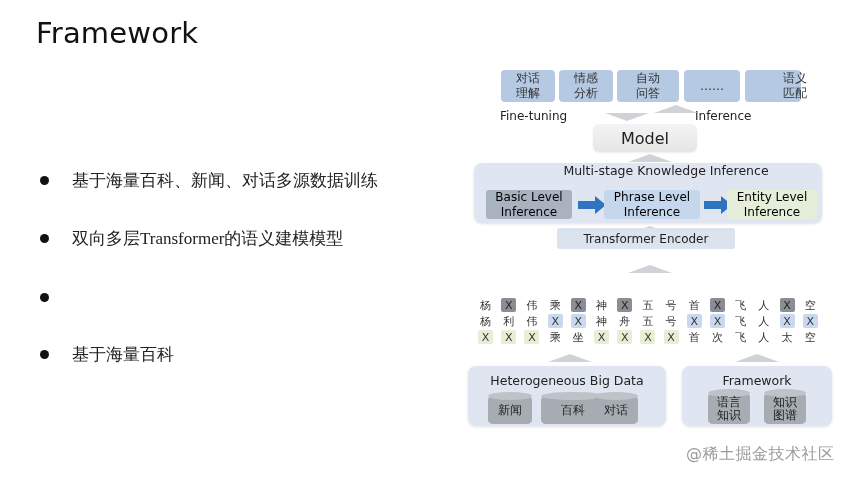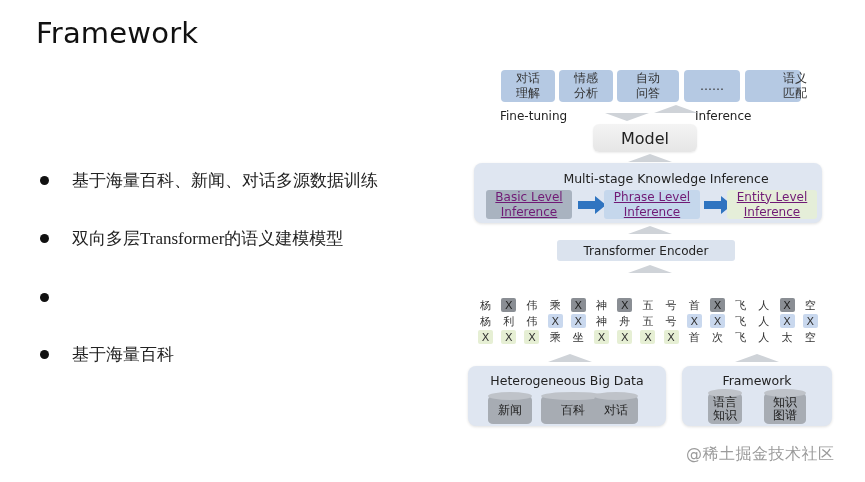--- a/index.html
+++ b/index.html
@@ -23,21 +23,21 @@
   .ft-label { font-size: 12px; color: #222; }
 
   .arrow-up { width: 0; height: 0; border-left: 22px solid transparent; border-right: 22px solid transparent; border-bottom: 8px solid #cfd3d8; }
   .arrow-down { width: 0; height: 0; border-left: 22px solid transparent; border-right: 22px solid transparent; border-top: 8px solid #cfd3d8; }
 
   .model { background: linear-gradient(#f4f4f4, #e6e6e6); border-radius: 6px; font-size: 16px; color: #222; display: flex; align-items: center; justify-content: center; box-shadow: 0 1px 2px rgba(0,0,0,0.08); }
 
   .panel { background: #dfe6f1; border-radius: 8px; box-shadow: 0 1px 3px rgba(0,0,0,0.12); }
   .panel-title { position: absolute; left: 0; right: 0; text-align: center; font-size: 12.5px; color: #222; }
 
-  .stage { font-size: 12px; line-height: 15px; text-align: center; color: #701a75; display: flex; align-items: center; justify-content: center; border-radius: 3px; text-decoration: underline; }
+  .stage { font-size: 12px; line-height: 15px; text-align: center; color: #000000; display: flex; align-items: center; justify-content: center; border-radius: 3px; }
   .stage-basic { background: #a9b3c0; }
   .stage-phrase { background: #c5d7ec; }
   .stage-entity { background: #e5eed9; }
 
   .blue-arrow { width: 30px; height: 18px; position: absolute; }
 
   .encoder { background: #dbe3ee; border-radius: 3px; font-size: 12px; color: #222; display: flex; align-items: center; justify-content: center; }
 
   .mask-grid { position: absolute; left: 474px; top: 297px; display: grid; grid-template-columns: repeat(15, 23.2px); grid-auto-rows: 16px; }
   .cell { font-size: 11px; color: #333; display: flex; align-items: center; justify-content: center; }
@@ -92,38 +92,38 @@
   <div class="abs ft-label" style="left:695px;top:109px;">Inference</div>
 
   <div class="abs arrow-down" style="left:605px;top:113px;"></div>
   <div class="abs arrow-up" style="left:654px;top:105px;"></div>
 
   <div class="abs model" style="left:593px;top:124px;width:104px;height:28px;">Model</div>
 
   <div class="abs arrow-up" style="left:628px;top:154px;"></div>
 
   <div class="abs panel" style="left:474px;top:163px;width:348px;height:60px;">
-    <div class="panel-title" style="top:8px;margin-left:36px;">Multi-stage Knowledge Inference</div>
+    <div class="panel-title" style="top:0;margin-left:36px;">Multi-stage Knowledge Inference</div>
   </div>
   <div class="abs stage stage-basic" style="left:486px;top:190px;width:86px;height:29px;white-space:pre;">Basic Level
 Inference</div>
   <svg class="blue-arrow" style="left:578px;top:196px;" viewBox="0 0 30 18">
     <polygon points="0,5 17,5 17,0 28,9 17,18 17,13 0,13" fill="#2f74c0"></polygon>
   </svg>
   <div class="abs stage stage-phrase" style="left:604px;top:190px;width:96px;height:29px;white-space:pre;">Phrase Level
 Inference</div>
   <svg class="blue-arrow" style="left:704px;top:196px;" viewBox="0 0 30 18">
     <polygon points="0,5 17,5 17,0 28,9 17,18 17,13 0,13" fill="#2f74c0"></polygon>
   </svg>
   <div class="abs stage stage-entity" style="left:727px;top:190px;width:90px;height:29px;white-space:pre;">Entity Level
 Inference</div>
 
   <div class="abs arrow-up" style="left:628px;top:226px;"></div>
 
-  <div class="abs encoder" style="left:557px;top:240px;width:178px;height:21px;">Transformer Encoder</div>
+  <div class="abs encoder" style="left:557px;top:228px;width:178px;height:21px;">Transformer Encoder</div>
 
   <div class="abs arrow-up" style="left:628px;top:265px;"></div>
 
   <div class="mask-grid" id="mask-grid">
       <div class="cell">
         <span>杨</span>
       </div>
       <div class="cell m-dark">
         <span>X</span>
       </div>
@@ -270,19 +270,19 @@
   <div class="cyl" style="left:541px;top:396px;width:64px;">
       <span class="txt">百科</span>
     </div>
   <div class="cyl" style="left:594px;top:396px;width:44px;">
       <span class="txt">对话</span>
     </div>
 
   <div class="abs panel" style="left:682px;top:366px;width:150px;height:60px;">
     <div class="panel-title" style="top:7px;">Framework</div>
   </div>
-  <div class="cyl" style="left:708px;top:393px;width:34px;height:31px;white-space:pre;"><span class="txt">语言
+  <div class="cyl" style="left:708px;top:393px;width:42px;height:31px;white-space:pre;"><span class="txt">语言
 知识</span></div>
   <div class="cyl" style="left:764px;top:393px;width:42px;height:31px;white-space:pre;"><span class="txt">知识
 图谱</span></div>
 </div>
 
 <div class="watermark">@稀土掘金技术社区</div>
 
 </body></html>

